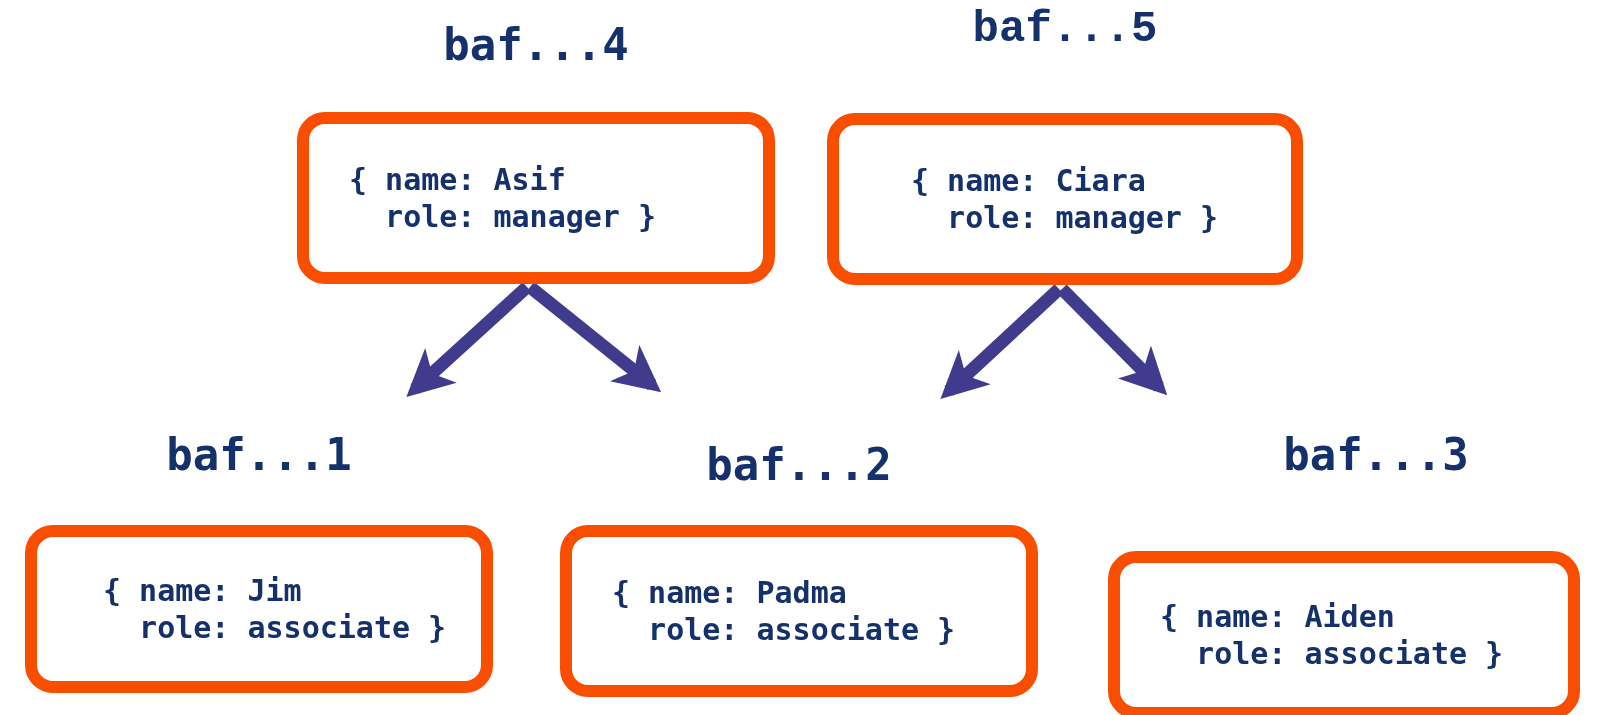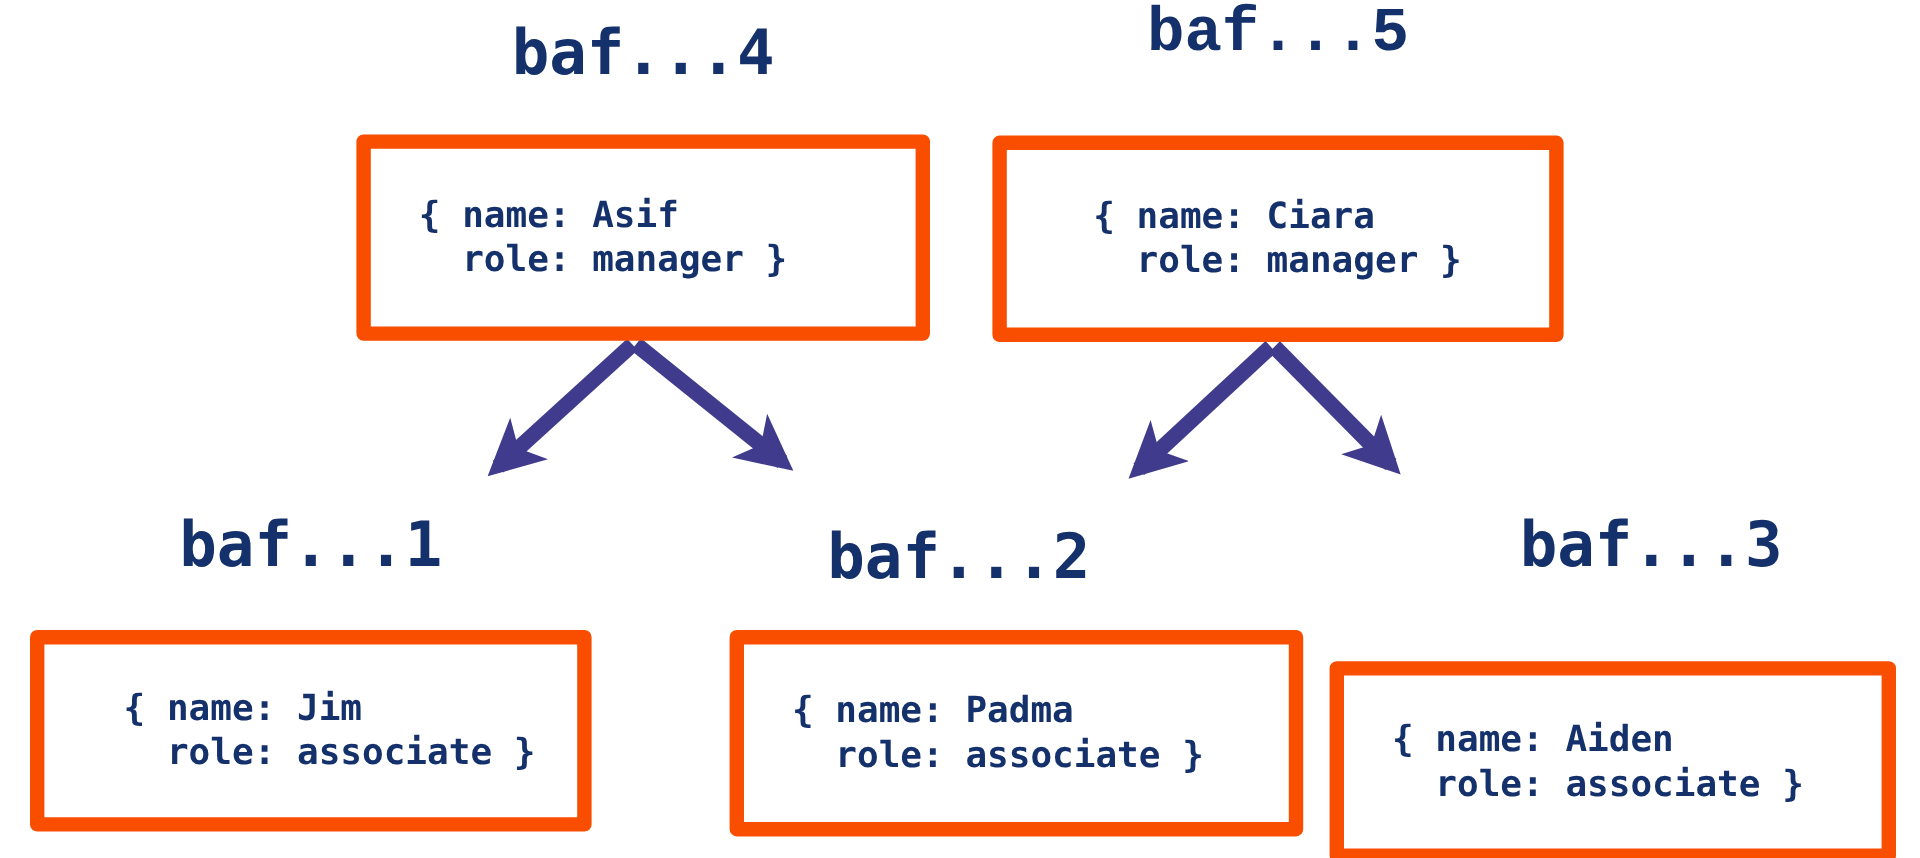--- a/index.html
+++ b/index.html
@@ -20,32 +20,32 @@
     left: 0;
     top: 0;
     width: 1600px;
     height: 715px;
     pointer-events: none;
   }
   .node-label {
     position: absolute;
     font-family: "DejaVu Sans Mono", "Liberation Mono", monospace;
     font-weight: bold;
-    font-size: 52px;
+    font-size: 44px;
     line-height: 50px;
     color: #15316B;
     text-align: center;
     white-space: pre;
   }
   .node-box {
     position: absolute;
     box-sizing: border-box;
     background: #ffffff;
     border: 12px solid #F94D00;
-    border-radius: 6px;
+    border-radius: 28px;
     display: flex;
     align-items: center;
   }
   .code {
     margin: 0;
     padding-left: 40px;
     font-family: "DejaVu Sans Mono", "Liberation Mono", monospace;
     font-weight: 600;
     font-size: 30px;
     line-height: 37px;
@@ -55,21 +55,21 @@
   
   .pos-label-baf4 { left: 297px; top: 20px;  width: 478px; }
   .pos-label-baf5 { left: 827px; top: 4px;  width: 476px; font-family: Liberation Mono, monospace; }
   .pos-box-baf4   { left: 297px; top: 112px; width: 478px; height: 172px; }
   .pos-box-baf5   { left: 827px; top: 113px; width: 476px; height: 172px; padding-left: 32px; }
   
   .pos-label-baf1 { left: 25px;   top: 430px; width: 468px; }
   .pos-label-baf2 { left: 560px;  top: 440px; width: 478px; }
   .pos-label-baf3 { left: 1140px; top: 430px; width: 472px; }
   .pos-box-baf1   { left: 25px;   top: 525px; width: 468px; height: 168px; padding-left: 26px; }
-  .pos-box-baf2   { left: 560px;  top: 525px; width: 478px; height: 172px; margin-left: 48px; }
+  .pos-box-baf2   { left: 560px;  top: 525px; width: 478px; height: 172px; }
   .pos-box-baf3   { left: 1108px; top: 527px; width: 472px; height: 168px; margin-top: 24px; }
 </style>
 </head>
 <body>
 
 <div class="canvas">
 
   <svg class="arrows" viewBox="0 0 1600 715" xmlns="http://www.w3.org/2000/svg">
     <defs>
       <marker id="ah" viewBox="0 0 10 10" refX="7.5" refY="5" markerWidth="3.6" markerHeight="3.6" orient="auto-start-reverse">

